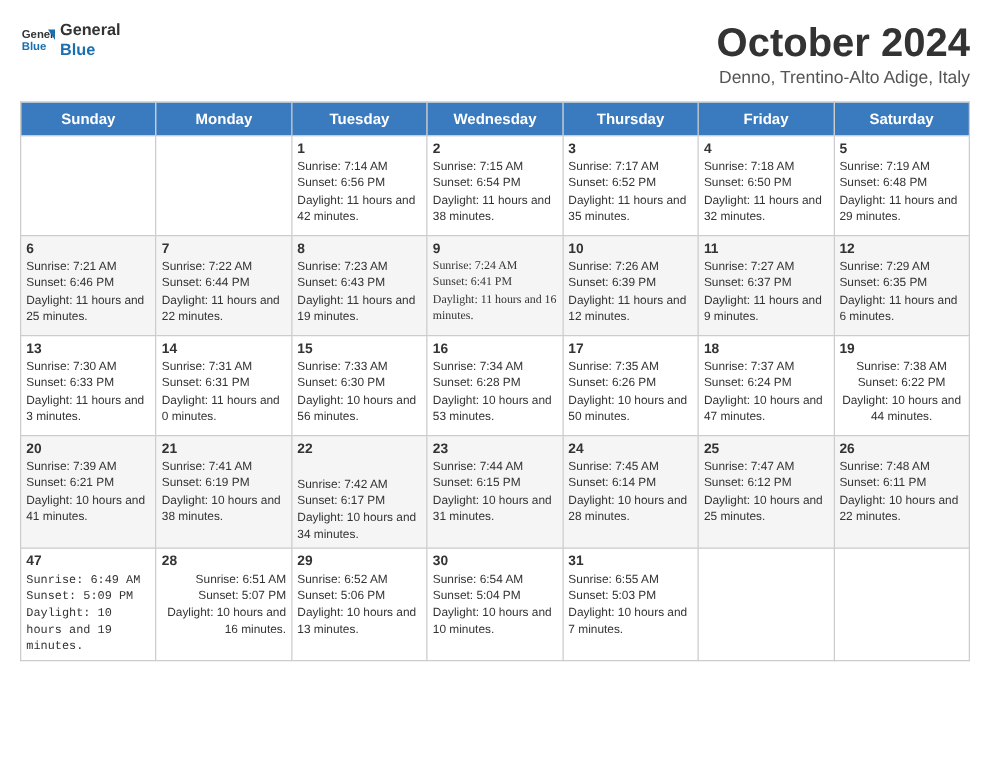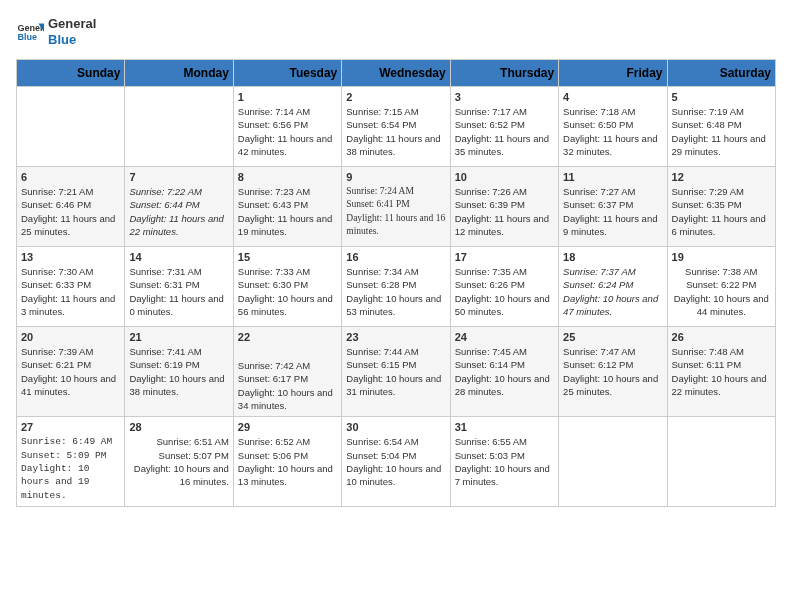--- a/index.html
+++ b/index.html
@@ -37,25 +37,25 @@
       font-size: 14px;
       color: #555;
     }
     table {
       width: 100%;
       border-collapse: collapse;
       table-layout: fixed;
     }
     thead tr th {
       background-color: #3a7abf;
-      color: #000000;
+      color: #ffffff;
       font-size: 12px;
       font-weight: bold;
       padding: 6px 4px;
-      text-align: right;
+      text-align: center;
       border: 1px solid #ccc;
     }
     tbody tr td {
       border: 1px solid #ccc;
       vertical-align: top;
       padding: 4px;
       font-size: 10px;
       color: #333;
       height: 80px;
       background: #fff;
@@ -86,20 +86,24 @@
     <svg class="logo-icon" viewBox="0 0 40 40" xmlns="http://www.w3.org/2000/svg">
       <text x="2" y="18" font-size="13" font-weight="bold" fill="#333" font-family="Arial">General</text>
       <text x="2" y="32" font-size="13" font-weight="bold" fill="#1a6faf" font-family="Arial">Blue</text>
       <polygon points="32,8 40,8 40,20" fill="#1a6faf"></polygon>
     </svg>
     <div>
       <div style="font-size:13px; font-weight:bold; color:#333; line-height:1.2;">General</div>
       <div style="font-size:13px; font-weight:bold; color:#1a6faf; line-height:1.2;">Blue</div>
     </div>
   </div>
+  <div class="title-block">
+    <div class="month-title">October 2024</div>
+    <div class="subtitle">Denno, Trentino-Alto Adige, Italy</div>
+  </div>
 </div>
 
 <table>
   <thead>
     <tr>
     <th>Sunday</th>
         <th>Monday</th>
         <th>Tuesday</th>
         <th>Wednesday</th>
         <th>Thursday</th>
@@ -144,21 +148,21 @@
       </tr>
       <tr>
         <td>
           <span class="day-number">6</span>
           <div class="day-info" style="white-space: pre-line;">Sunrise: 7:21 AM
 Sunset: 6:46 PM
 Daylight: 11 hours and 25 minutes.</div>
         </td>
         <td>
           <span class="day-number">7</span>
-          <div class="day-info" style="white-space: pre-line; font-style: italic;">Sunrise: 7:22 AM
+          <div class="day-info" style="white-space: pre-line;">Sunrise: 7:22 AM
 Sunset: 6:44 PM
 Daylight: 11 hours and 22 minutes.</div>
         </td>
         <td>
           <span class="day-number">8</span>
           <div class="day-info" style="white-space: pre-line;">Sunrise: 7:23 AM
 Sunset: 6:43 PM
 Daylight: 11 hours and 19 minutes.</div>
         </td>
         <td>
@@ -212,21 +216,21 @@
 Daylight: 10 hours and 53 minutes.</div>
         </td>
         <td>
           <span class="day-number">17</span>
           <div class="day-info" style="white-space: pre-line;">Sunrise: 7:35 AM
 Sunset: 6:26 PM
 Daylight: 10 hours and 50 minutes.</div>
         </td>
         <td>
           <span class="day-number">18</span>
-          <div class="day-info" style="white-space: pre-line; font-style: italic;">Sunrise: 7:37 AM
+          <div class="day-info" style="white-space: pre-line;">Sunrise: 7:37 AM
 Sunset: 6:24 PM
 Daylight: 10 hours and 47 minutes.</div>
         </td>
         <td>
           <span class="day-number">19</span>
           <div class="day-info" style="white-space: pre-line; text-align: center;">Sunrise: 7:38 AM
 Sunset: 6:22 PM
 Daylight: 10 hours and 44 minutes.</div>
         </td>
       </tr>
@@ -269,21 +273,21 @@
         </td>
         <td>
           <span class="day-number">26</span>
           <div class="day-info" style="white-space: pre-line;">Sunrise: 7:48 AM
 Sunset: 6:11 PM
 Daylight: 10 hours and 22 minutes.</div>
         </td>
       </tr>
       <tr>
         <td>
-          <span class="day-number">27</span>
+          <span class="day-number">47</span>
           <div class="day-info" style="white-space: pre-line; font-family: Liberation Mono, monospace;">Sunrise: 6:49 AM
 Sunset: 5:09 PM
 Daylight: 10 hours and 19 minutes.</div>
         </td>
         <td>
           <span class="day-number">28</span>
           <div class="day-info" style="white-space: pre-line; text-align: right;">Sunrise: 6:51 AM
 Sunset: 5:07 PM
 Daylight: 10 hours and 16 minutes.</div>
         </td>

